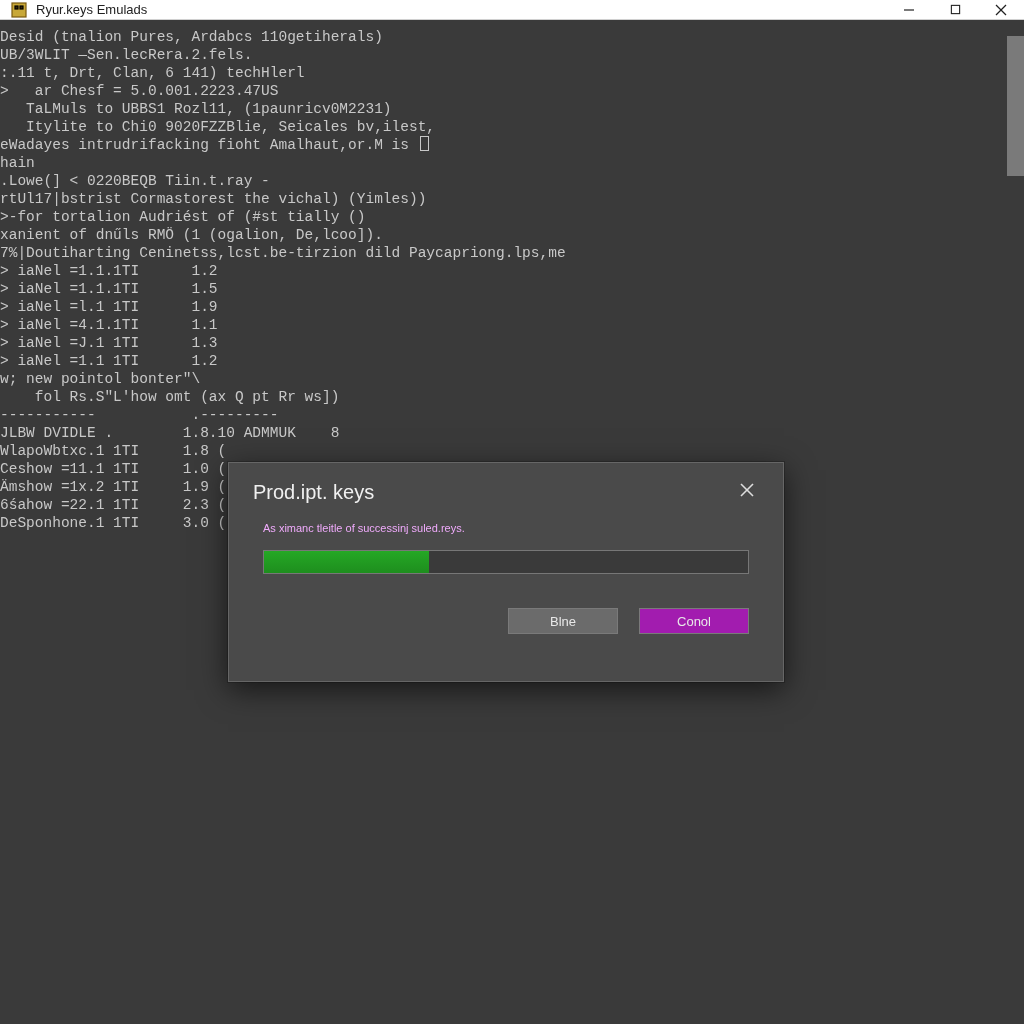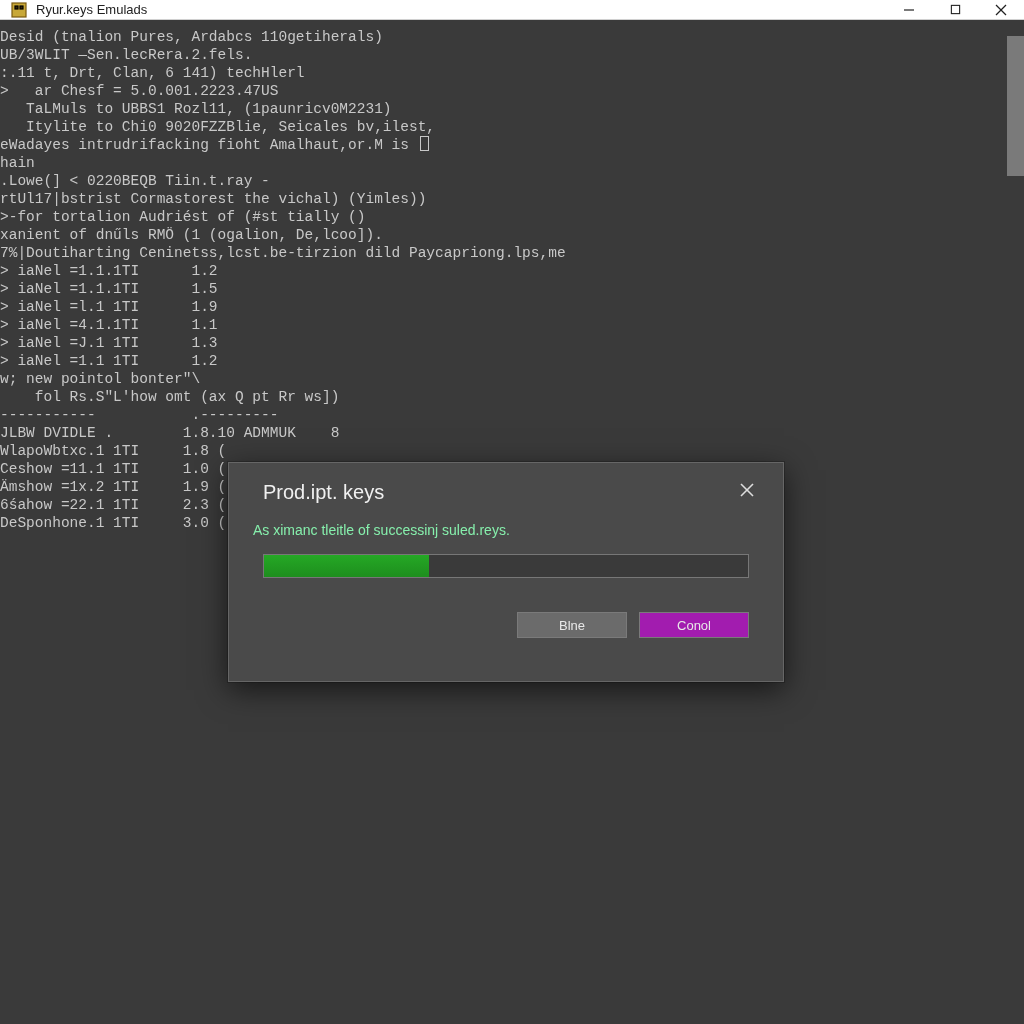--- a/index.html
+++ b/index.html
@@ -83,55 +83,55 @@
     left: 228px; top: 462px;
     width: 556px; height: 220px;
     background: #4a4a4a;
     border: 1px solid #666;
     box-shadow: 0 8px 28px rgba(0,0,0,0.6), 0 0 0 1px rgba(0,0,0,0.2);
     color: #e6e6e6;
     font-family: 'Segoe UI', Tahoma, sans-serif;
   }
   .dialog .dlg-head {
     display: flex; align-items: center;
-    padding: 18px 16px 8px 34px;
+    padding: 18px 16px 8px 24px;
   }
   .dialog .dlg-title {
     font-size: 20px;
     font-weight: 400;
     color: #f0f0f0;
   }
   .dialog .dlg-close {
     margin-left: auto;
     width: 28px; height: 28px;
     display: flex; align-items: center; justify-content: center;
     color: #ddd;
     cursor: pointer;
     margin-right: 6px;
     margin-top: -6px;
   }
   .dialog .dlg-msg {
-    padding: 10px 34px 12px 24px;
-    font-size: 14px;
-    color: #86efac;
+    padding: 10px 34px 12px 34px;
+    font-size: 11px;
+    color: #f0abfc;
   }
   .dialog .progress {
     margin: 4px 34px 0 34px;
     height: 24px;
     background: #3a3a3a;
     border: 1px solid #777;
     position: relative;
   }
   .dialog .progress .bar {
     position: absolute; left: 0; top: 0; bottom: 0;
     background: linear-gradient(#2bb92b, #1fa11f);
   }
   .dialog .dlg-buttons {
     display: flex; justify-content: flex-end;
-    gap: 12px;
+    gap: 21px;
     padding: 34px 34px 0 0;
   }
   .dialog .btn {
     min-width: 110px; height: 26px;
     background: #a21caf;
     border: 1px solid #7a7a7a;
     color: #e8e8e8;
     font-size: 13px;
     display: flex; align-items: center; justify-content: center;
     cursor: pointer;

